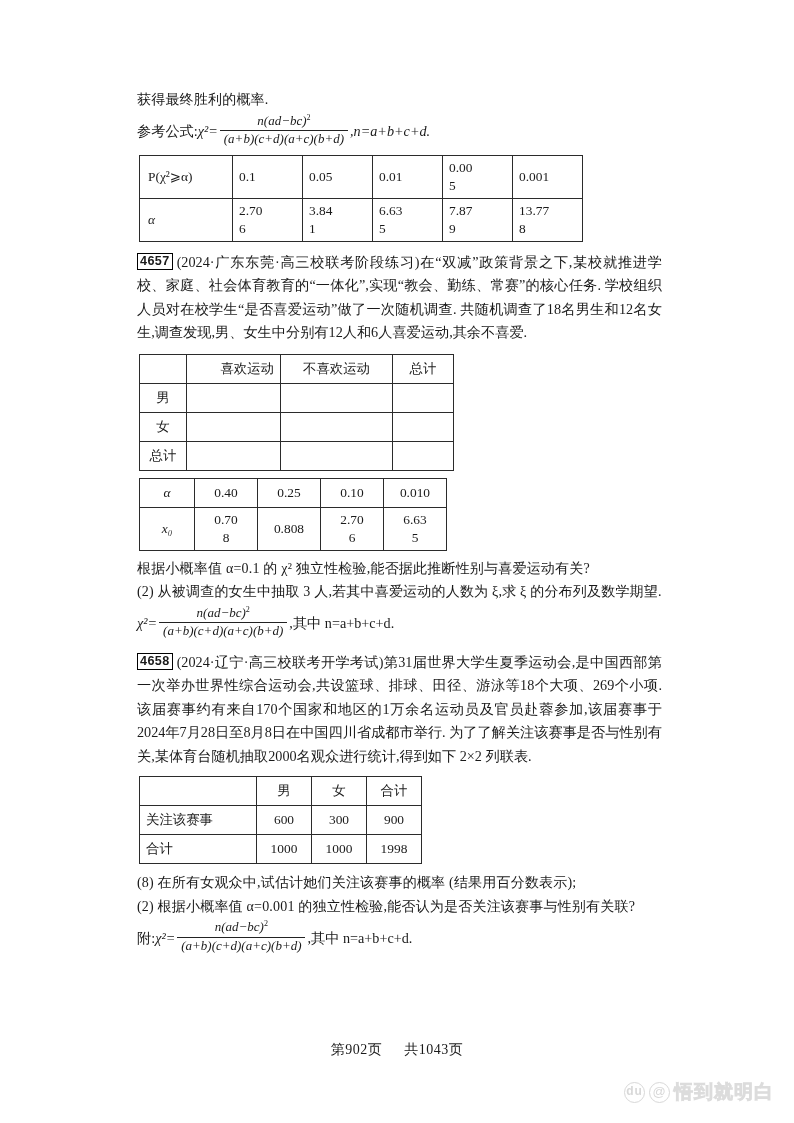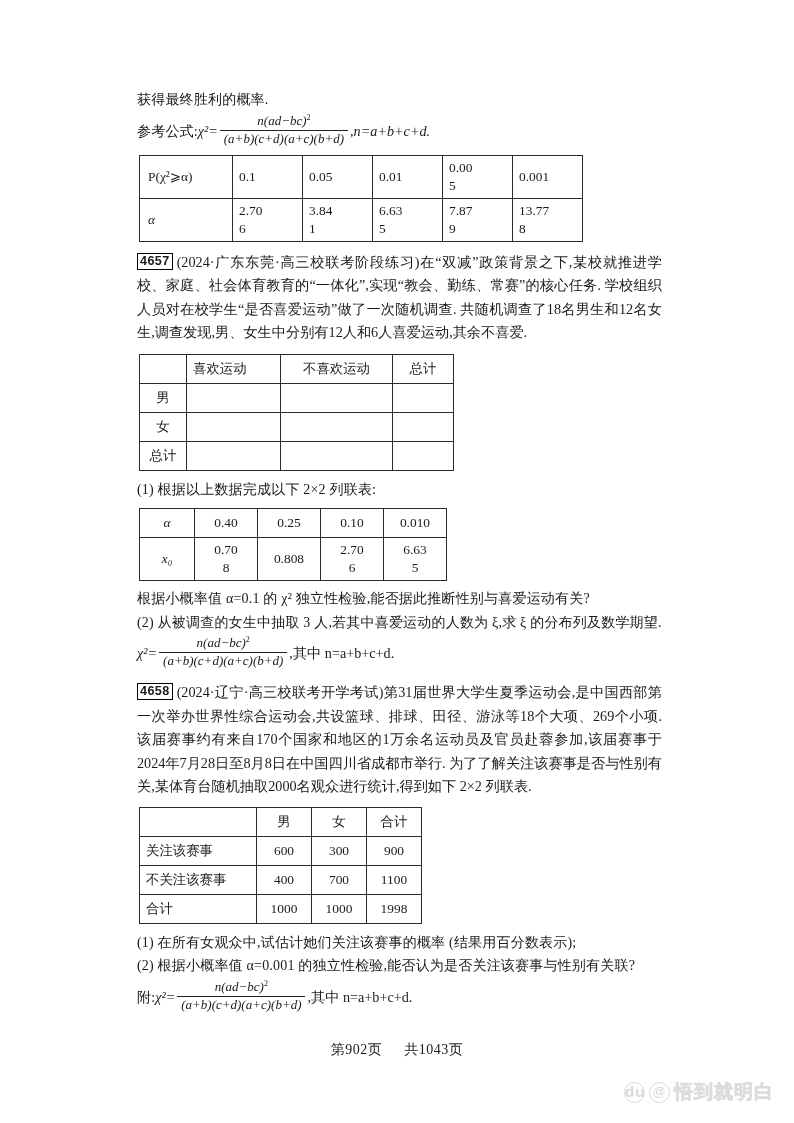--- a/index.html
+++ b/index.html
@@ -107,21 +107,21 @@
   
   .tbl1 { margin: 7px 0 0 2px; }
   .tbl1 td { height: 23px; }
   .tbl1 td.c0 { width: 78px; text-align: left; padding-left: 8px;}
   .tbl1 td.cv { width: 57px; text-align: left; }
 
   
   .tbl2 { margin: 9px 0 0 2px; }
   .tbl2 td { height: 22px; }
   .tbl2 td.h0 { width: 34px; text-align: center; }
-  .tbl2 td.h1 { width: 81px; text-align: left; margin-top: 16px; }
+  .tbl2 td.h1 { width: 81px; text-align: right; margin-top: 16px; }
   .tbl2 td.h2 { width: 99px; text-align: center; }
   .tbl2 td.h3 { width: 48px; text-align: center; }
 
   
   .tbl3 { margin: 7px 0 0 2px; }
   .tbl3 td { height: 22px; text-align: center; }
   .tbl3 td.c0 { width: 42px; }
   .tbl3 td.cv { width: 50px; }
 
   
@@ -157,21 +157,21 @@
     font-family: "Liberation Sans", sans-serif;
     letter-spacing: 1px;
     user-select: none;
   }
   .wm-paw {
     width: 19px; height: 19px;
     border: 1.4px solid #d8d8d8;
     border-radius: 50%;
     display: inline-block;
     position: relative;
-    font-size: 15px;
+    font-size: 12px;
     line-height: 17px;
     text-align: center;
     font-weight: bold;
   }
   .wm-at {
     width: 19px; height: 19px;
     border: 1.4px solid #d8d8d8;
     border-radius: 50%;
     display: inline-block;
     font-size: 13px;
@@ -277,21 +277,20 @@
         </tr>
         <tr>
           <td class="h0">总计</td>
           <td class="h1"></td>
           <td class="h2"></td>
           <td class="h3"></td>
         </tr>
       </tbody>
         </table>
 
-      <div class="line" style="margin-top:7px">(1) 根据以上数据完成以下 2×2 列联表:</div>
 
       <table class="doc tbl3">
         <tbody>
             <tr>
           <td class="c0 mi">α</td>
           <td class="cv">0.40</td>
           <td class="cv">0.25</td>
           <td class="cv">0.10</td>
           <td class="cv">0.010</td>
         </tr>
@@ -342,35 +341,29 @@
           <td class="cn">女</td>
           <td class="cn">合计</td>
         </tr>
         <tr>
           <td class="rl">关注该赛事</td>
           <td class="cn">600</td>
           <td class="cn">300</td>
           <td class="cn">900</td>
         </tr>
         <tr>
-          <td class="rl">不关注该赛事</td>
-          <td class="cn">400</td>
-          <td class="cn">700</td>
-          <td class="cn">1100</td>
-        </tr>
-        <tr>
           <td class="rl">合计</td>
           <td class="cn">1000</td>
           <td class="cn">1000</td>
           <td class="cn">1998</td>
         </tr>
       </tbody>
         </table>
 
-      <div class="line" style="margin-top:7px">(1) 在所有女观众中,试估计她们关注该赛事的概率 (结果用百分数表示);</div>
+      <div class="line" style="margin-top:7px">(8) 在所有女观众中,试估计她们关注该赛事的概率 (结果用百分数表示);</div>
       <div class="line">(2) 根据小概率值 α=0.001 的独立性检验,能否认为是否关注该赛事与性别有关联?</div>
 
       <div class="formula-row">
         <span class="lbl">附:</span>
         <span class="mi">χ²=</span>
         <span class="frac">
           <span class="top"><span>n(ad−bc)</span><sup class="exp">2</sup></span>
           <span class="bot">(a+b)(c+d)(a+c)(b+d)</span>
         </span>
         <span>,其中 n=a+b+c+d.</span>

